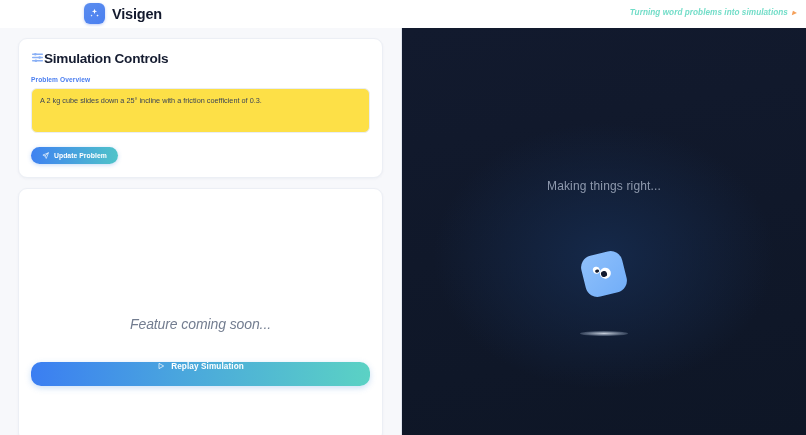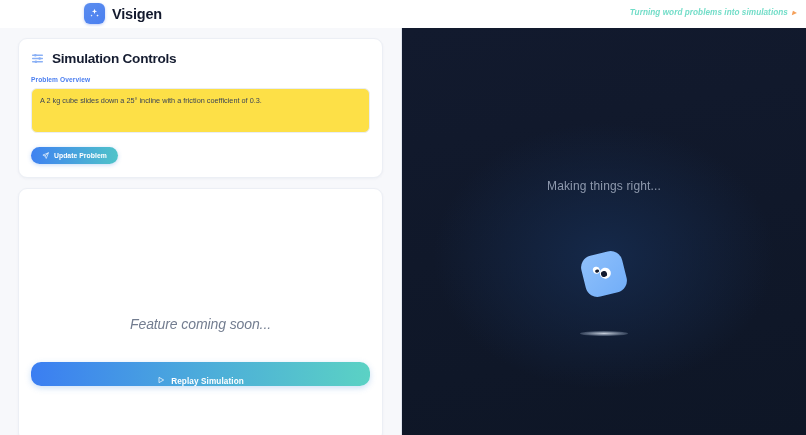--- a/index.html
+++ b/index.html
@@ -85,22 +85,21 @@
     background: #ffffff;
     border: 1px solid #eceff5;
     border-radius: 9px;
     box-shadow: 0 1px 3px rgba(30,45,90,0.045);
   }
 
   .card-controls { padding: 12px 12px 13px 12px; }
 
   .card-title-row {
     display: flex;
-    align-items: center;
-    gap: 8px;
+    gap: 0;
     margin-bottom: 10px;
   }
 
   .sliders-icon { width: 13px; height: 13px; display: block; }
 
   .card-title {
     font-size: 13.6px;
     font-weight: 700;
     color: #151c30;
     letter-spacing: -0.25px;
@@ -174,21 +173,21 @@
     height: 24px;
     border: none;
     border-radius: 10px;
     background: linear-gradient(90deg, #3b7ef2 0%, #4aa7dd 45%, #5bd2c4 100%);
     color: #ffffff;
     font-family: "Liberation Sans", sans-serif;
     font-size: 8.2px;
     font-weight: 700;
     letter-spacing: 0.1px;
     display: flex;
-    align-items: flex-end;
+    align-items: flex-start;
     justify-content: center;
     gap: 6px;
     cursor: pointer;
     box-shadow: 0 2px 6px rgba(70,140,220,.28);
   }
   .btn-replay svg { width: 8px; height: 8px; }
 
   .sim-spacer-top { height: 96px; }
   .sim-spacer-bottom { height: 55px; }
 

